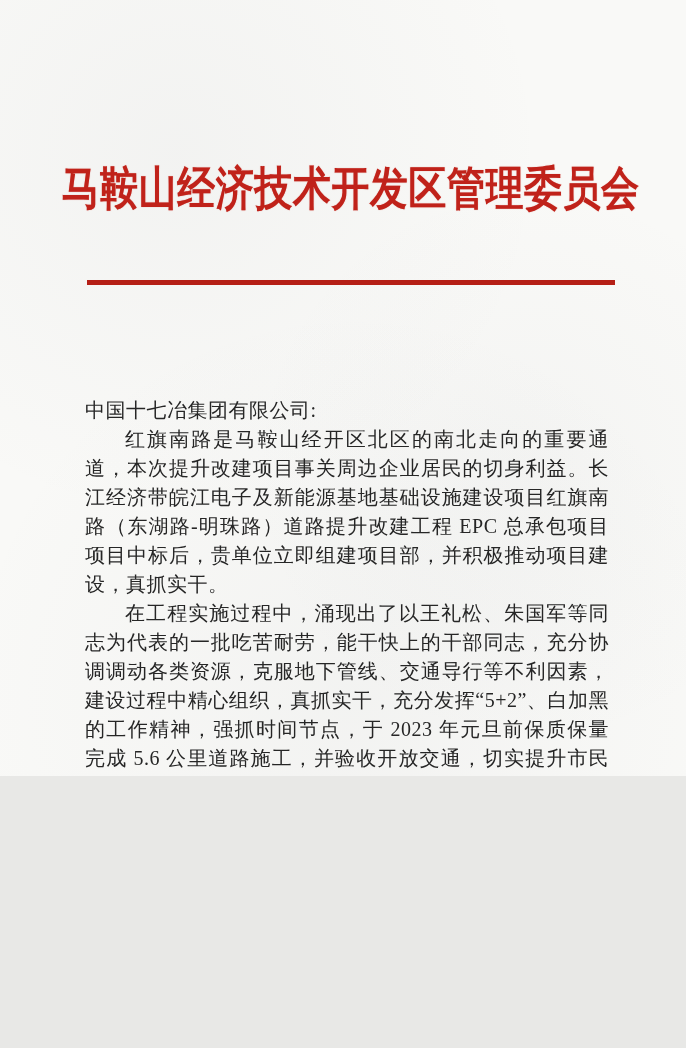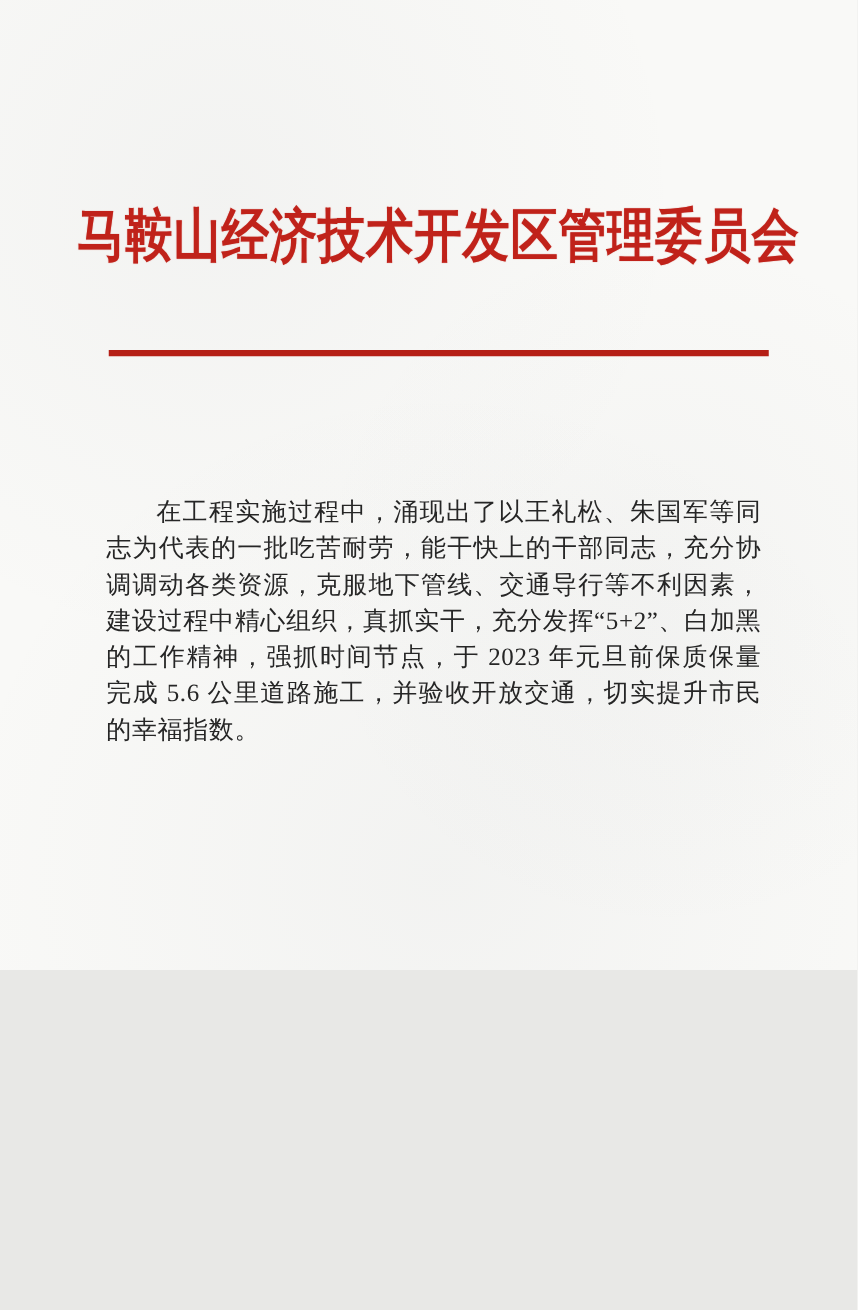--- a/index.html
+++ b/index.html
@@ -68,20 +68,22 @@
 <body>
 
 <div class="page">
 
   <div class="letterhead">马鞍山经济技术开发区管理委员会</div>
 
   <div class="rule"></div>
 
 
   <div class="body-text">
+    <p class="salutation">中国十七冶集团有限公司:</p>
+    <p class="para">红旗南路是马鞍山经开区北区的南北走向的重要通道，本次提升改建项目事关周边企业居民的切身利益。长江经济带皖江电子及新能源基地基础设施建设项目红旗南路（东湖路-明珠路）道路提升改建工程 EPC 总承包项目项目中标后，贵单位立即组建项目部，并积极推动项目建设，真抓实干。</p>
     <p class="para">在工程实施过程中，涌现出了以王礼松、朱国军等同志为代表的一批吃苦耐劳，能干快上的干部同志，充分协调调动各类资源，克服地下管线、交通导行等不利因素，建设过程中精心组织，真抓实干，充分发挥“5+2”、白加黑的工作精神，强抓时间节点，于 2023 年元旦前保质保量完成 5.6 公里道路施工，并验收开放交通，切实提升市民的幸福指数。</p>
   </div>
 
   <div class="sig">马鞍山经济技术开发区管理委员会</div>
 
   <div class="sig-date">2022 年 12 月 30 日</div>
 
   <div class="seal">
     <svg viewBox="0 0 160 160" xmlns="http://www.w3.org/2000/svg" xmlns:xlink="http://www.w3.org/1999/xlink">
 

